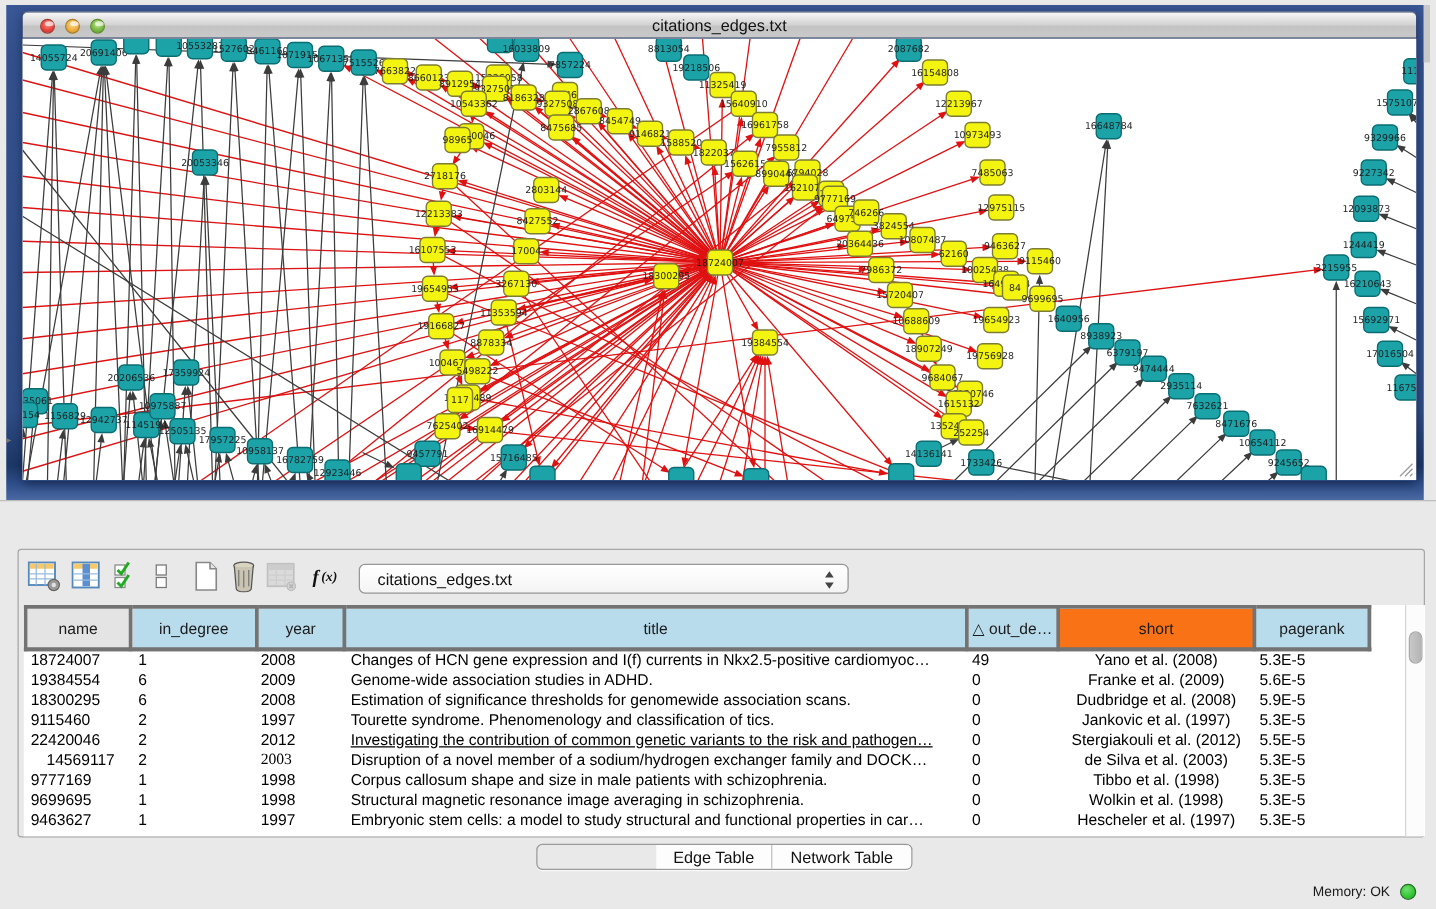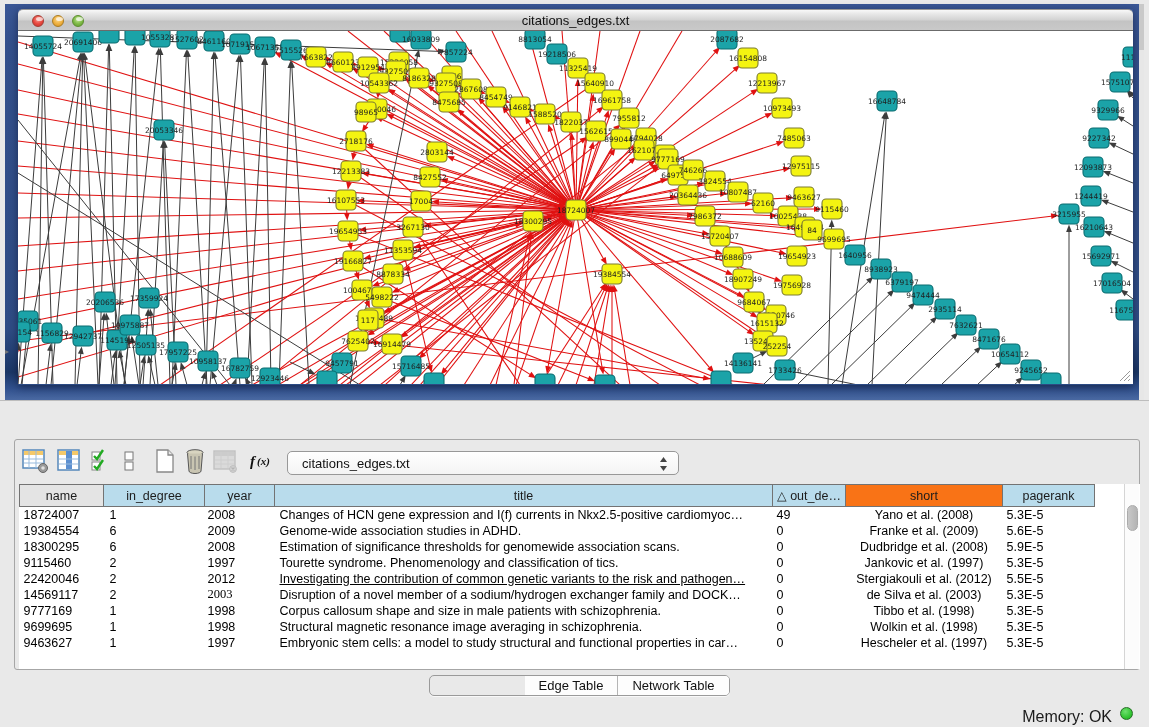--- a/index.html
+++ b/index.html
@@ -51,40 +51,40 @@
 #toolbar { position:absolute; left:0; top:0; width:100%; height:44px; }
 .tb-icon { position:absolute; top:8px; }
 #dropdown { position:absolute; left:272px; top:11px; width:392px; height:24px;
   border:1px solid #989898; border-radius:5px; background:linear-gradient(180deg,#ffffff,#f4f4f4);
   box-shadow:inset 0 1px 1px rgba(255,255,255,.8); }
 #dropdown-text { position:absolute; left:14px; top:0; font-size:13px; line-height:23px; color:#111; }
 #dropdown-arrows { position:absolute; right:10px; top:4px; width:9px; height:16px; }
 
 #tableviewport { position:absolute; left:4px; top:44px; width:1121px; height:185px; background:#fff; overflow:hidden; }
 #datatable { border-collapse:collapse; table-layout:fixed; }
-#datatable th { height:22px; font-size:12.5px; font-weight:normal; color:#1c1c1c; text-align:center;
-  border:1px solid #737373; padding:0; overflow:hidden; white-space:nowrap; }
+#datatable th { height:34px; font-size:12.5px; font-weight:normal; color:#1c1c1c; text-align:center;
+  border:3px solid #737373; padding:0; overflow:hidden; white-space:nowrap; }
 #datatable td { height:16px; font-size:12.5px; color:#000; padding:0; overflow:hidden; white-space:nowrap; }
 #vscroll { position:absolute; right:0px; top:44px; width:15px; height:185px; background:#fcfcfc;
   border-left:1px solid #d5d5d5; }
 #vthumb { position:absolute; left:2px; top:21px; width:11px; height:26px; border-radius:6px;
   background:linear-gradient(90deg,#c8c8c8,#b4b4b4); border:1px solid #ababab; }
 
 
 #tabs { position:absolute; left:429px; top:274px; height:21px; display:flex;
   border:1px solid #9a9a9a; border-radius:5px; overflow:hidden;
   box-shadow:0 1px 0 rgba(255,255,255,.7); }
 .tab { font-size:13px; line-height:19px; padding:0 14px; background:#fdfdfd; color:#111;
   border-right:1px solid #b5b5b5; }
 .tab:last-child { border-right:none; }
 .tab.sel { background:linear-gradient(180deg,#8d8d8d,#707070); color:#efefef;
   border-right:1px solid #666;margin-top:40px; }
 
 #statusbar { position:absolute; right:0px; bottom:0px; height:24px; width:300px; }
-#mem-label { position:absolute; right:37px; top:5px; font-size:16px; color:#1a1a1a; }
+#mem-label { position:absolute; right:37px; top:5px; font-size:11px; color:#1a1a1a; }
 #mem-dot { position:absolute; right:16px; top:4px; width:13px; height:13px; border-radius:50%;
   background:radial-gradient(circle at 40% 32%,#6fe06f,#2fc22f 65%,#23a623); border:1.5px solid #256e25; }
 </style>
 </head>
 <body>
 
 <div id="app">
   <div id="desktop">
     <div id="netwin">
       <div id="titlebar">
@@ -1233,21 +1233,21 @@
               <tr>
                 <td style="text-align: left; padding-left: 4px;">22420046</td>
                 <td style="text-align: left; padding-left: 6px;">2</td>
                 <td style="text-align: left; padding-left: 3px;">2012</td>
                 <td style="text-align: left; padding-left: 5px; text-decoration: underline;">Investigating the contribution of common genetic variants to the risk and pathogen…</td>
                 <td style="text-align: left; padding-left: 4px;">0</td>
                 <td style="text-align: center;">Stergiakouli et al. (2012)</td>
                 <td style="text-align: left; padding-left: 4px;">5.5E-5</td>
               </tr>
               <tr>
-                <td style="text-align: left; padding-left: 4px;">14569117</td>
+                <td style="text-align: center; padding-left: 4px;">14569117</td>
                 <td style="text-align: left; padding-left: 6px;">2</td>
                 <td style="text-align: left; padding-left: 3px; font-family: Liberation Serif, serif;">2003</td>
                 <td style="text-align: left; padding-left: 5px;">Disruption of a novel member of a sodium/hydrogen exchanger family and DOCK…</td>
                 <td style="text-align: left; padding-left: 4px;">0</td>
                 <td style="text-align: center;">de Silva et al. (2003)</td>
                 <td style="text-align: left; padding-left: 4px;">5.3E-5</td>
               </tr>
               <tr>
                 <td style="text-align: left; padding-left: 4px;">9777169</td>
                 <td style="text-align: left; padding-left: 6px;">1</td>

